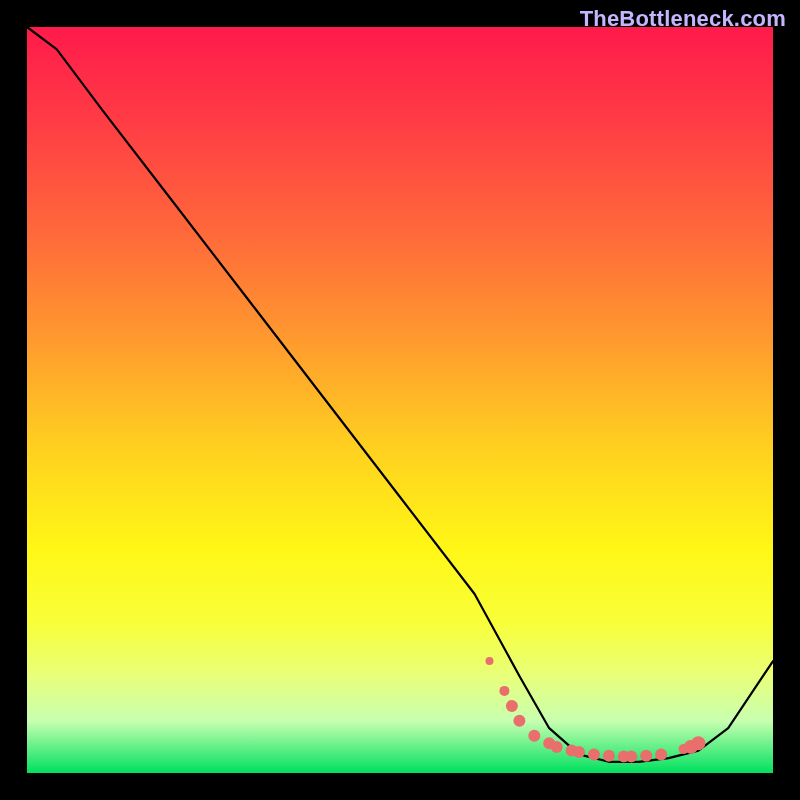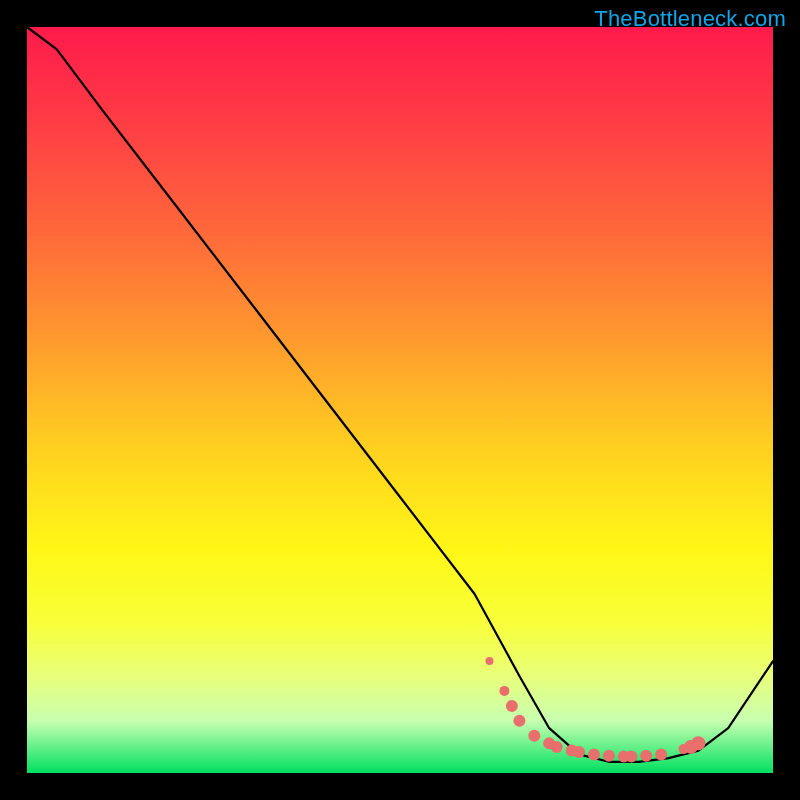--- a/index.html
+++ b/index.html
@@ -34,23 +34,23 @@
       #fff716 70%,
       #f8ff3a 80%,
       #e8ff7a 87%,
       #c8ffb0 93%,
       #00e060 100%);
   }
   .watermark {
     position: absolute;
     top: 6px;
     right: 14px;
-    color: #0ea5e9;
+    color: #c4b5fd;
     font-size: 22px;
-    font-weight: 400;
+    font-weight: 700;
     letter-spacing: 0.2px;
   }
   svg.curve {
     position: absolute;
     left: 27px;
     top: 27px;
     width: 746px;
     height: 746px;
     overflow: visible;
   }

